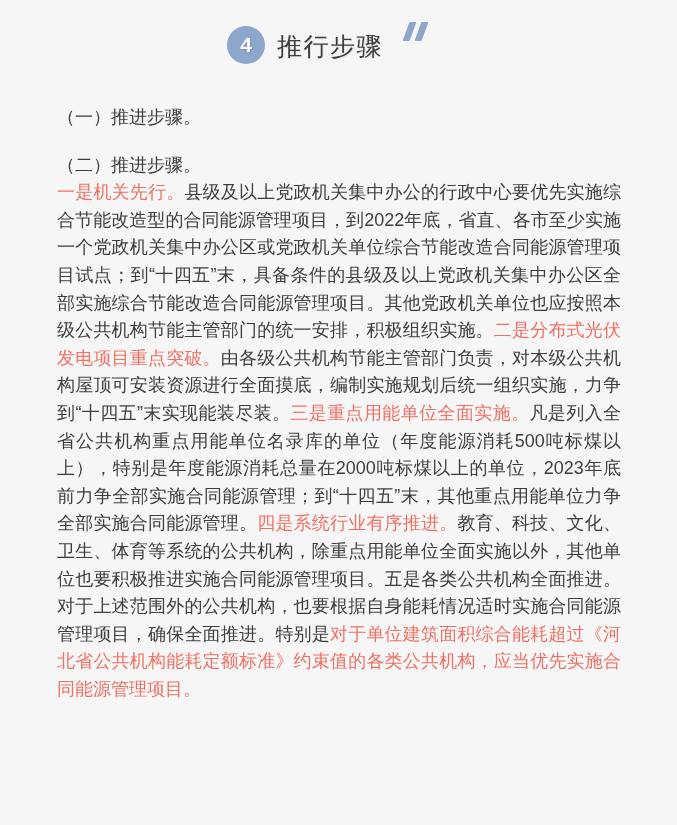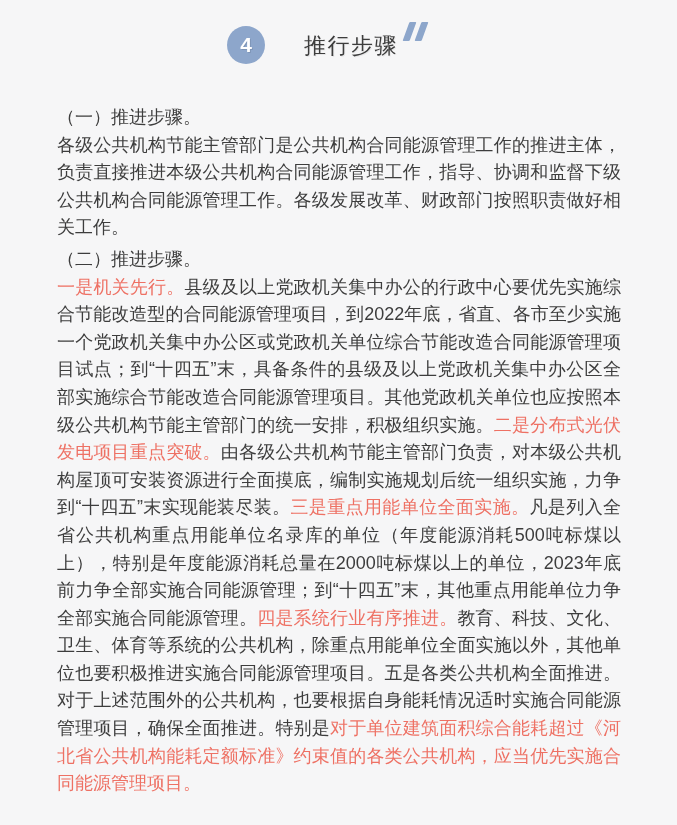--- a/index.html
+++ b/index.html
@@ -35,23 +35,23 @@
     justify-content: center;
   }
   .badge-number {
     color: #ffffff;
     font-size: 21px;
     font-weight: bold;
     text-shadow: 1px 1px 0 rgba(0,0,0,0.10);
   }
   .page-title {
     position: absolute;
-    left: 304px;
+    left: 277px;
     top: 32px;
-    font-size: 22px;
+    font-size: 25px;
     line-height: 28px;
     letter-spacing: 1.5px;
     color: var(--dark-text, #3d3d3d);
     text-shadow: 1px 1px 0 rgba(0,0,0,0.06);
     white-space: nowrap;
     text-align: center;
   }
   .quote-icon {
     position: absolute;
     left: 406px;
@@ -72,21 +72,21 @@
     position: absolute;
     left: 57px;
     top: 104px;
     width: 564px;
     font-size: 18px;
     line-height: 27.6px;
     text-align: justify;
     color: var(--dark-text, #3d3d3d);
   }
   .section + .section {
-    margin-top: 4px;
+    margin-top: 20px;
   }
   .section .heading {
     color: var(--dark-text, #3d3d3d);
   }
   .run-dark { color: var(--dark-text, #3d3d3d); }
   .run-red  { color: var(--accent-red, #ee7164); }
 </style>
 </head>
 <body>
 
@@ -99,21 +99,20 @@
     <div class="page-title">推行步骤</div>
     <div class="quote-icon">
       <span class="bar"></span>
       <span class="bar"></span>
     </div>
   </div>
 
   <div class="article-body">
       <section class="section">
         <div class="heading">（一）推进步骤。</div>
-        <div class="paragraph"><span class="run-dark">各级公共机构节能主管部门是公共机构合同能源管理工作的推进主体，负责直接推进本级公共机构合同能源管理工作，指导、协调和监督下级公共机构合同能源管理工作。各级发展改革、财政部门按照职责做好相关工作。</span></div>
       </section>
       <section class="section">
         <div class="heading">（二）推进步骤。</div>
         <div class="paragraph"><span class="run-red">一是机关先行。</span><span class="run-dark">县级及以上党政机关集中办公的行政中心要优先实施综合节能改造型的合同能源管理项目，到2022年底，省直、各市至少实施一个党政机关集中办公区或党政机关单位综合节能改造合同能源管理项目试点；到“十四五”末，具备条件的县级及以上党政机关集中办公区全部实施综合节能改造合同能源管理项目。其他党政机关单位也应按照本级公共机构节能主管部门的统一安排，积极组织实施。</span><span class="run-red">二是分布式光伏发电项目重点突破。</span><span class="run-dark">由各级公共机构节能主管部门负责，对本级公共机构屋顶可安装资源进行全面摸底，编制实施规划后统一组织实施，力争到“十四五”末实现能装尽装。</span><span class="run-red">三是重点用能单位全面实施。</span><span class="run-dark">凡是列入全省公共机构重点用能单位名录库的单位（年度能源消耗500吨标煤以上），特别是年度能源消耗总量在2000吨标煤以上的单位，2023年底前力争全部实施合同能源管理；到“十四五”末，其他重点用能单位力争全部实施合同能源管理。</span><span class="run-red">四是系统行业有序推进。</span><span class="run-dark">教育、科技、文化、卫生、体育等系统的公共机构，除重点用能单位全面实施以外，其他单位也要积极推进实施合同能源管理项目。五是各类公共机构全面推进。对于上述范围外的公共机构，也要根据自身能耗情况适时实施合同能源管理项目，确保全面推进。特别是</span><span class="run-red">对于单位建筑面积综合能耗超过《河北省公共机构能耗定额标准》约束值的各类公共机构，应当优先实施合同能源管理项目。</span></div>
       </section>
     </div>
 
 </div>
 
 </body></html>

